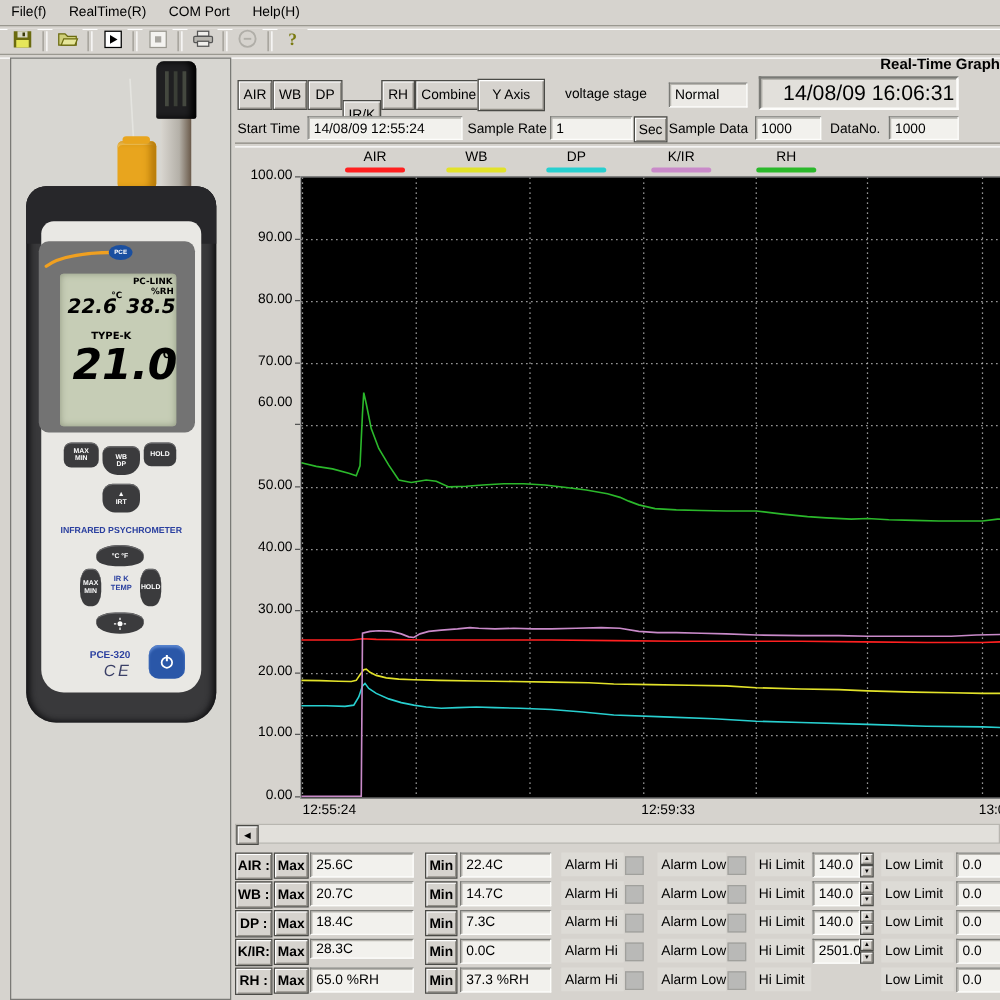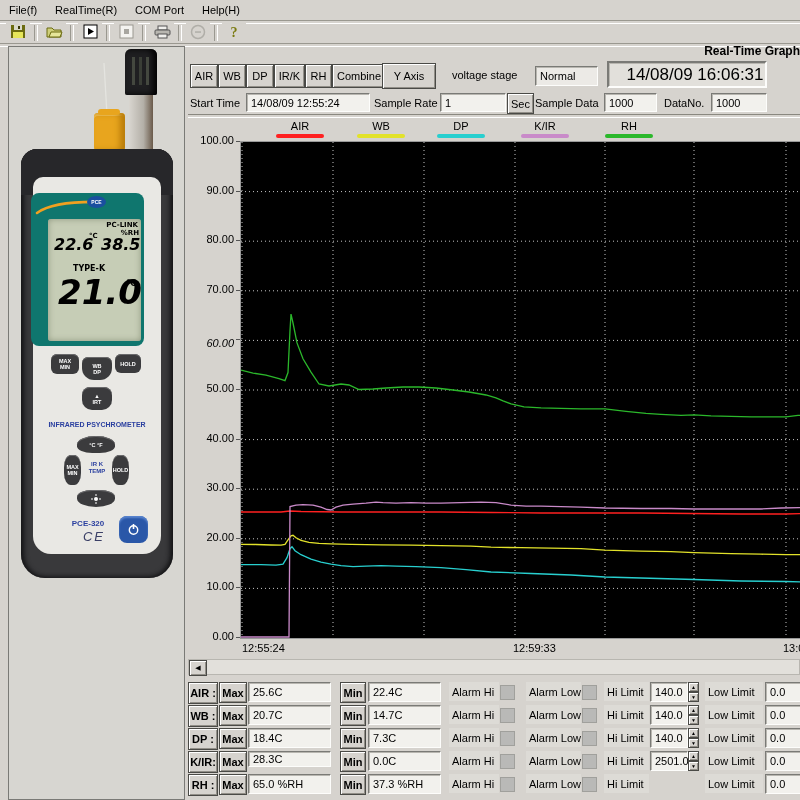--- a/index.html
+++ b/index.html
@@ -131,21 +131,21 @@
     <div style="position:absolute;left:21px;top:8px;width:3px;height:28px;background:#44483f;"></div>
   </div>
   <div class="dev" style="left:85px;top:66px;width:31px;height:38px;background:#e8a51e;border-radius:4px;box-shadow:inset -5px 0 6px #b87c0a,inset 0 3px 0 #f2c35a;">
     <div style="position:absolute;left:4px;top:-4px;width:22px;height:6px;background:#e8a51e;border-radius:3px;"></div>
   </div>
 
   <div class="dev" style="left:12px;top:102px;width:152px;height:429px;background:#39393b;border-radius:16px 16px 24px 24px;box-shadow:inset 3px 0 5px #141416,inset -3px 0 5px #141416;"></div>
   <div class="dev" style="left:12px;top:102px;width:152px;height:46px;background:#27272a;border-radius:16px 16px 0 0;"></div>
   <div class="dev" style="left:24px;top:130px;width:128px;height:377px;background:#e9e8e4;border-radius:10px 10px 18px 18px;"></div>
 
-  <div class="dev" style="left:22px;top:146px;width:113px;height:153px;background:#0f766e;border-radius:8px;">
+  <div class="dev" style="left:22px;top:146px;width:125px;height:153px;background:#737373;border-radius:8px;">
     <svg style="position:absolute;left:4px;top:4px;" width="70" height="18">
         <path d="M2 16 Q18 4 66 5" fill="none" stroke="#f0a020" stroke-width="2.6" stroke-linecap="round"></path>
       </svg>
     <div style="position:absolute;left:56px;top:3px;width:19px;height:12px;background:#1a4fa0;border-radius:50%;color:#fff;font-size:5px;font-weight:bold;display:flex;align-items:center;justify-content:center;">PCE</div>
 
     <div style="position:absolute;left:17px;top:26px;width:93px;height:122px;background:#c6cdb6;border-radius:3px;box-shadow:inset 0 0 6px #8f977f;font-family:'DejaVu Sans',sans-serif;">
       <div style="position:absolute;right:3px;top:2px;font-size:7px;font-weight:bold;">PC-LINK</div>
       <div style="position:absolute;left:6px;top:16px;font-size:16px;font-weight:bold;font-style:italic;">22.6</div>
       <div style="position:absolute;left:41px;top:13px;font-size:7px;font-weight:bold;">°C</div>
       <div style="position:absolute;right:2px;top:10px;font-size:7px;font-weight:bold;">%RH</div>
@@ -190,21 +190,21 @@
       </svg>
   </div>
 </div>
 
 <div class="abs" id="graph-title">Real-Time Graph</div>
 
 <div class="abs" id="channel-buttons" style="left:190px;top:64px;height:22px;display:flex;">
     <div class="btn3d" style="width: 26px; height: 22px;">AIR</div>
     <div class="btn3d" style="width: 26px; height: 22px;">WB</div>
     <div class="btn3d" style="width: 26px; height: 22px;">DP</div>
-    <div class="btn3d" style="width: 29px; height: 22px;">IR/K</div>
+    <div class="btn3d" style="width: 29px; height: 22px; margin-top: 16px;">IR/K</div>
     <div class="btn3d" style="width: 25px; height: 22px;">RH</div>
     <div class="btn3d" style="width: 52px; height: 22px;">Combine</div>
   </div>
 <div class="abs btn3d" style="left:382px;top:63px;width:52px;height:24px;">Y Axis</div>
 <div class="abs lbl" style="left:452px;top:65px;height:20px;">voltage stage</div>
 <div class="abs sunken" style="left:535px;top:66px;width:63px;height:20px;background:#eceae6;">Normal</div>
 <div class="abs sunken" style="left:607px;top:61px;width:160px;height:27px;background:#e2e0db;font-size:17px;justify-content:center;padding-left:16px;border-width:2px;">14/08/09 16:06:31</div>
 
 <div class="abs lbl" style="left:190px;top:93px;height:19px;">Start Time</div>
 <div class="abs sunken fld" style="left:246px;top:93px;width:124px;height:19px;">14/08/09 12:55:24</div>
@@ -241,21 +241,21 @@
   </div>
 <div id="y-axis">
     <div class="ytick-label" style="top: 134px;">100.00</div>
     <div class="ytick-mark" style="top: 141px;"></div>
     <div class="ytick-label" style="top: 183.6px;">90.00</div>
     <div class="ytick-mark" style="top: 190.6px;"></div>
     <div class="ytick-label" style="top: 233.2px;">80.00</div>
     <div class="ytick-mark" style="top: 240.2px;"></div>
     <div class="ytick-label" style="top: 282.8px;">70.00</div>
     <div class="ytick-mark" style="top: 289.8px;"></div>
-    <div class="ytick-label" style="top: 337px; font-style: italic;">60.00</div>
+    <div class="ytick-label" style="top: 316px;">60.00</div>
     <div class="ytick-mark" style="top: 339.4px;"></div>
     <div class="ytick-label" style="top: 382px;">50.00</div>
     <div class="ytick-mark" style="top: 389px;"></div>
     <div class="ytick-label" style="top: 431.6px;">40.00</div>
     <div class="ytick-mark" style="top: 438.6px;"></div>
     <div class="ytick-label" style="top: 481.2px;">30.00</div>
     <div class="ytick-mark" style="top: 488.2px;"></div>
     <div class="ytick-label" style="top: 530.8px;">20.00</div>
     <div class="ytick-mark" style="top: 537.8px;"></div>
     <div class="ytick-label" style="top: 580.4px;">10.00</div>

